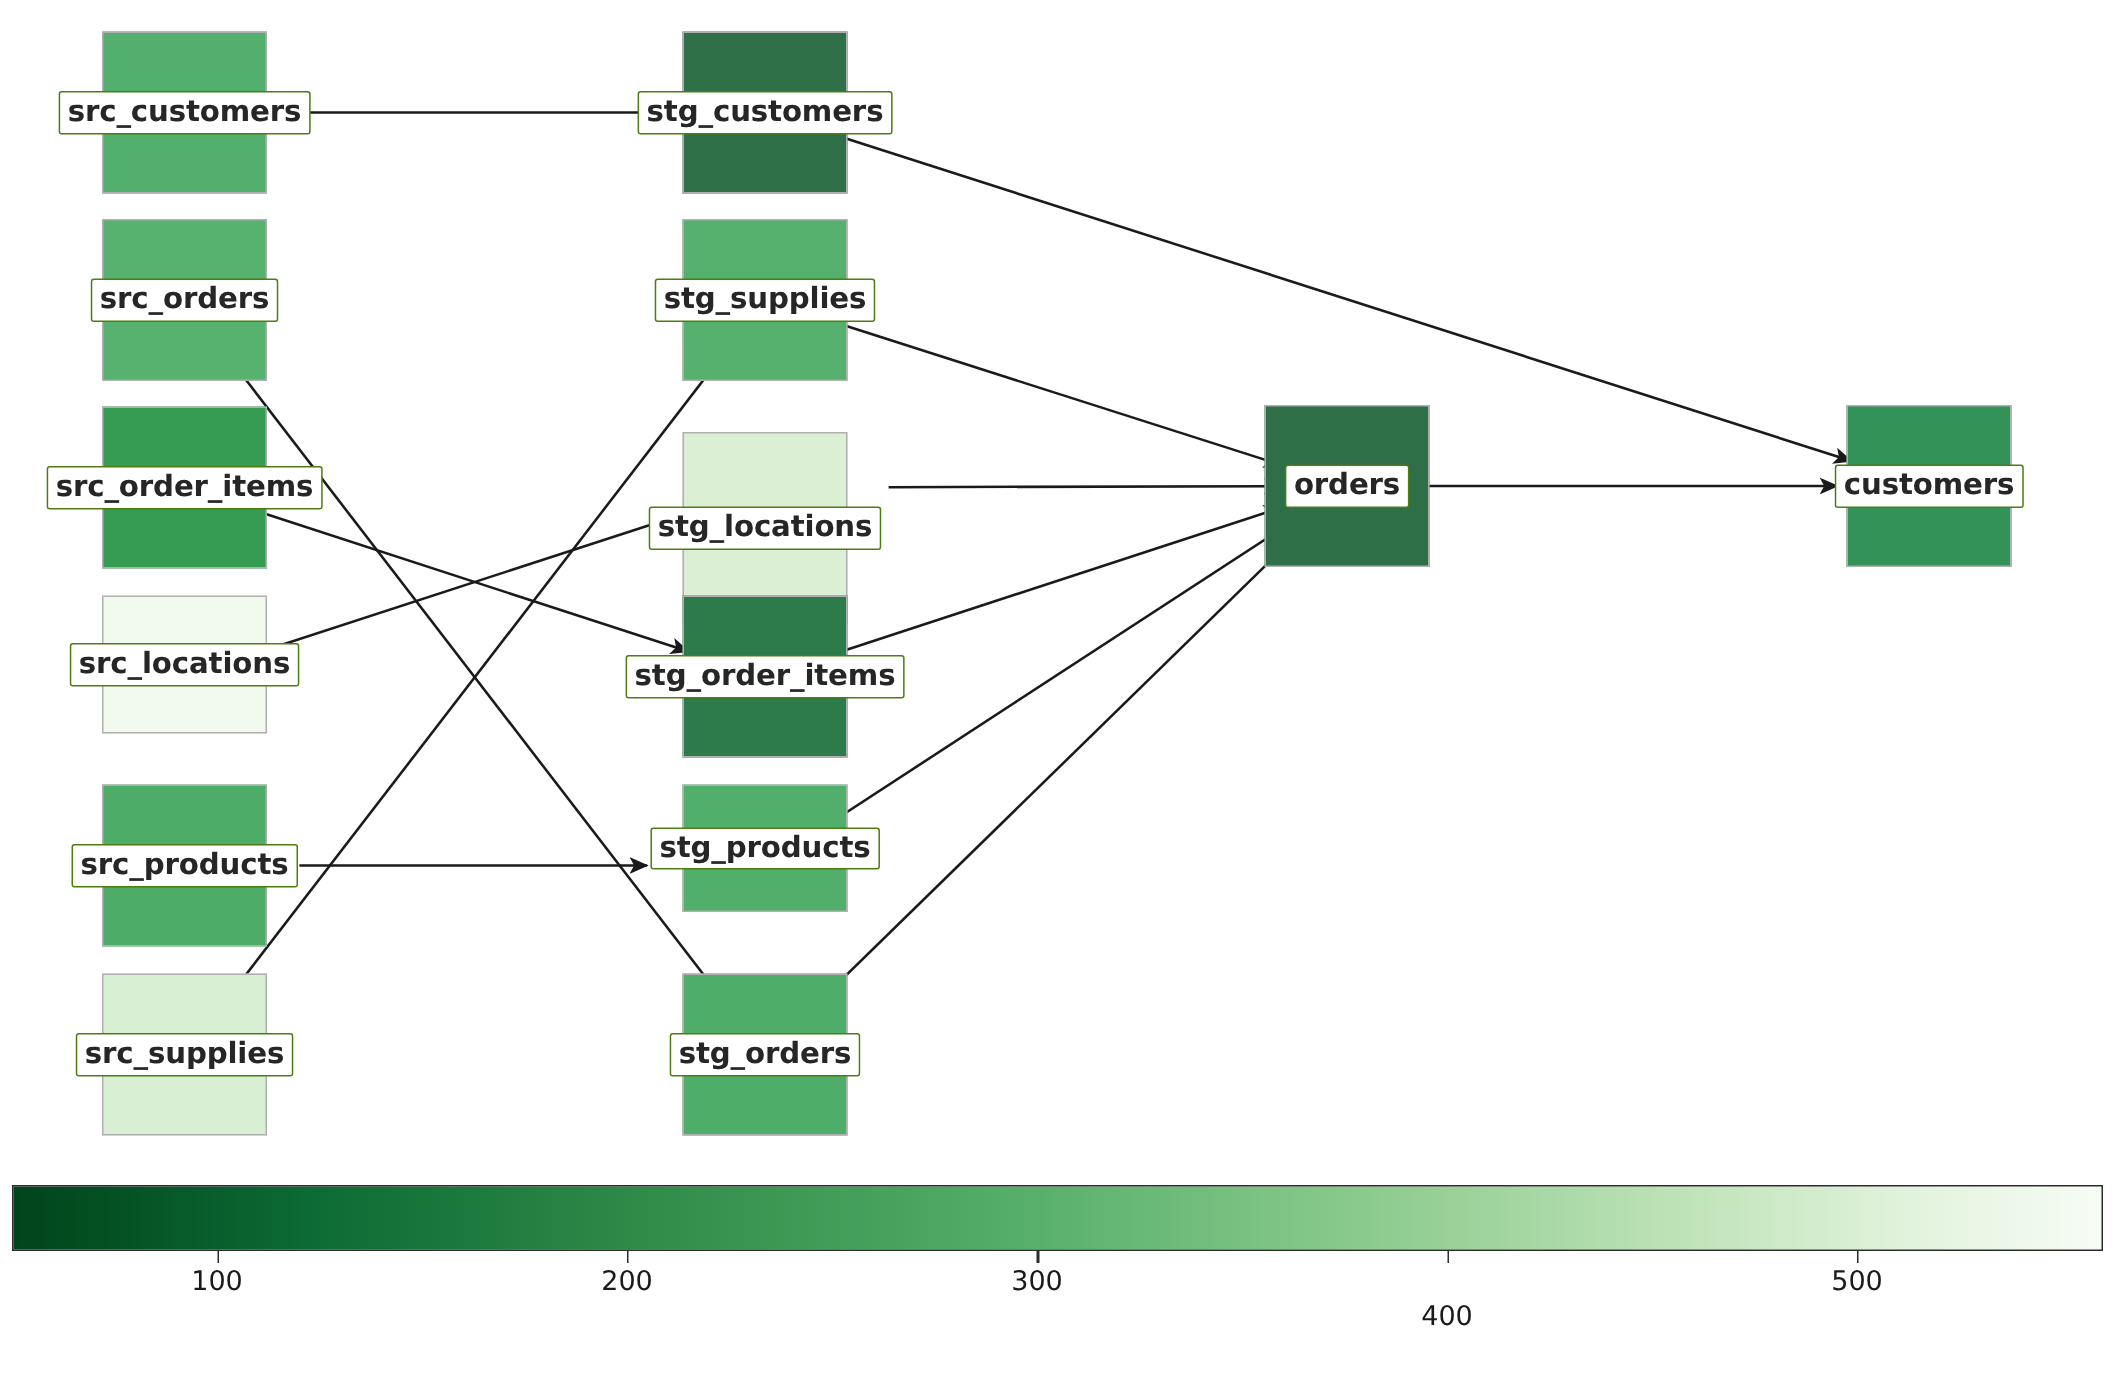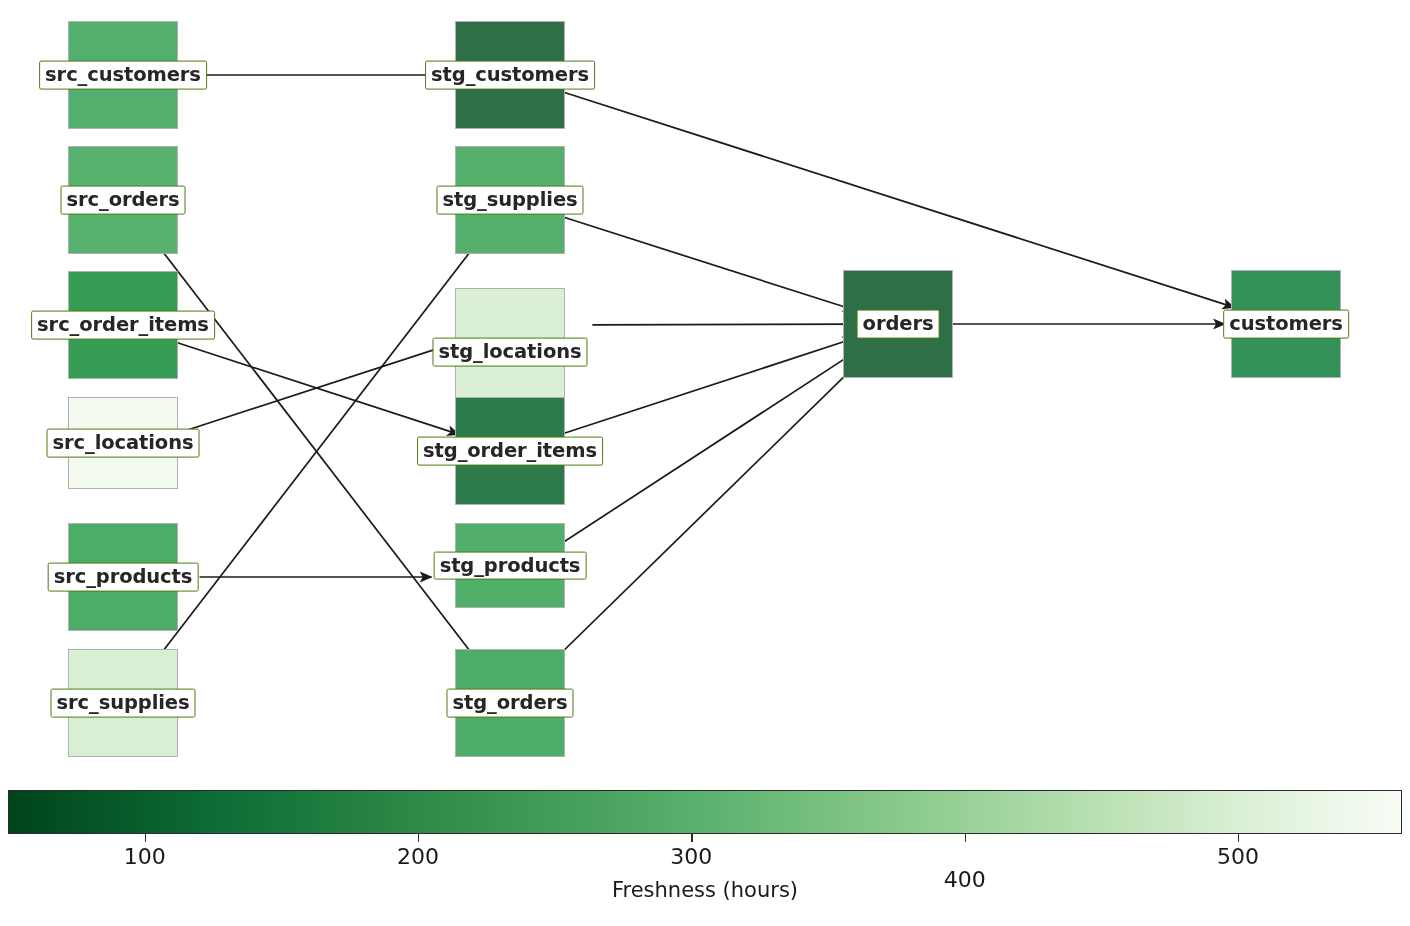--- a/index.html
+++ b/index.html
@@ -80,21 +80,21 @@
     position: absolute;
     top: 54px;
     width: 1.4px;
     height: 8px;
     background: #2b2b2b;
   }
   .cb-tick-label {
     position: absolute;
     top: 64px;
     transform: translateX(-50%);
-    font-size: 22px;
+    font-size: 18px;
     color: #1a1a1a;
     font-family: "DejaVu Sans", sans-serif;
   }
   #cb-axis-label {
     position: absolute;
     top: 98px;
     left: 0;
     width: 1410px;
     text-align: center;
     font-size: 21px;
@@ -180,16 +180,15 @@
         <div class="cb-tick-label" style="left: 144.667px;">100</div>
         <div class="cb-tick" style="left: 418px;"></div>
         <div class="cb-tick-label" style="left: 418px;">200</div>
         <div class="cb-tick" style="left: 691.333px;"></div>
         <div class="cb-tick-label" style="left: 691.333px;">300</div>
         <div class="cb-tick" style="left: 964.667px;"></div>
         <div class="cb-tick-label" style="left: 964.667px; margin-top: 23px;">400</div>
         <div class="cb-tick" style="left: 1238px;"></div>
         <div class="cb-tick-label" style="left: 1238px;">500</div>
       </div>
-    <div id="cb-axis-label">Freshness (hours)</div>
   </div>
 
 </div>
 
 </body></html>

